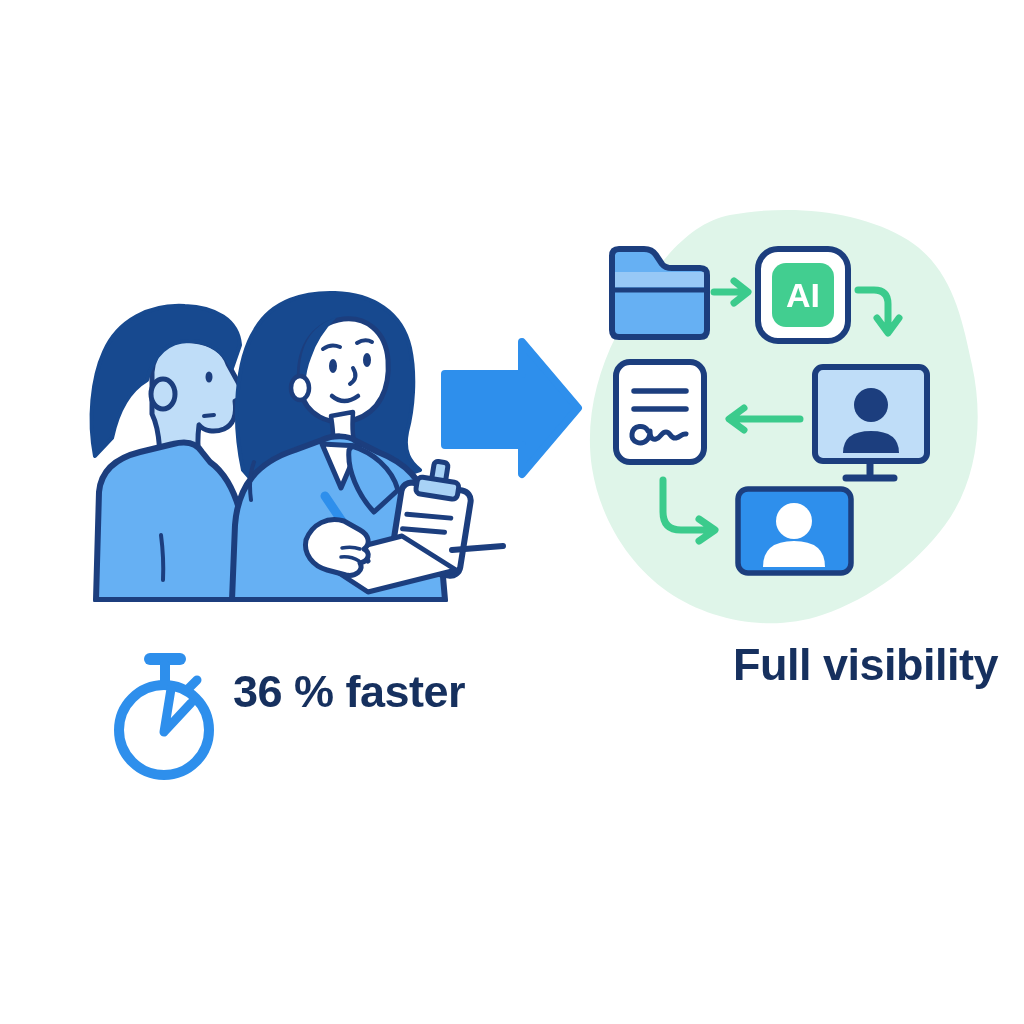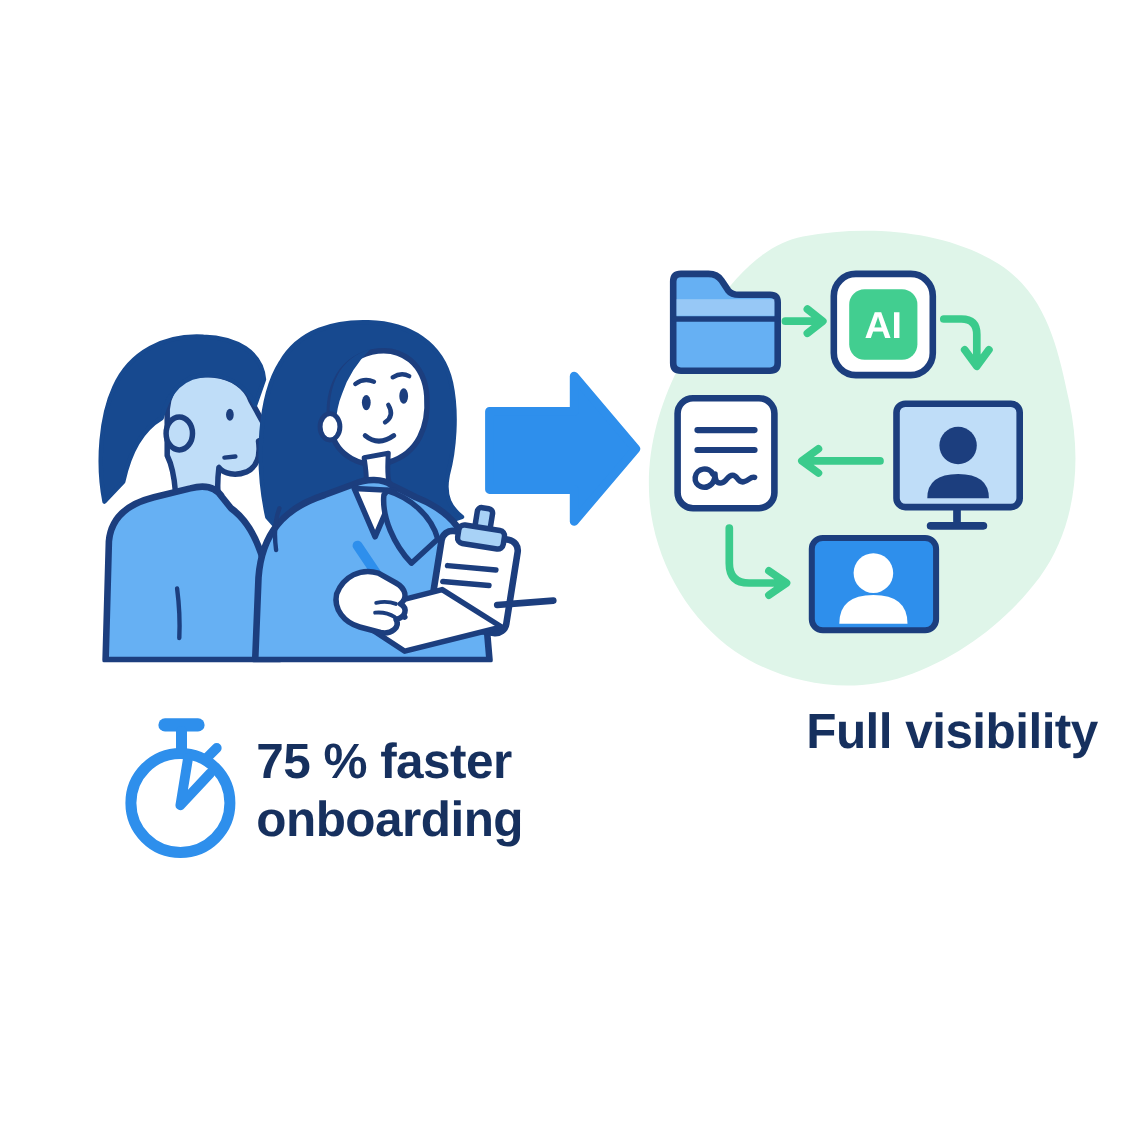--- a/index.html
+++ b/index.html
@@ -242,21 +242,20 @@
 
   <svg class="abs" style="left:95px;top:640px" width="140" height="160" viewBox="95 640 140 160">
     <path class="f-none s-accent rj" stroke-width="12" d="M 150,659 L 180,659"></path>
     <path class="f-none s-accent rj" stroke-width="10" d="M 165,665 L 165,683"></path>
     <path class="f-none s-accent rj" stroke-width="9" d="M 187,690 L 197,680"></path>
     <circle class="f-none s-accent" stroke-width="10" cx="164" cy="730" r="45"></circle>
     <path class="f-none s-accent rj" stroke-width="9" d="M 164,732 L 171,689 M 164,732 L 191,703"></path>
   </svg>
 
   <div class="abs caption caption-left">
-    <span>75 % faster</span>
-    <span>onboarding</span>
+    <span>36 % faster</span>
   </div>
 
   <div class="abs caption caption-right">
     <span>Full visibility</span>
   </div>
 
 </div>
 
 </body></html>

